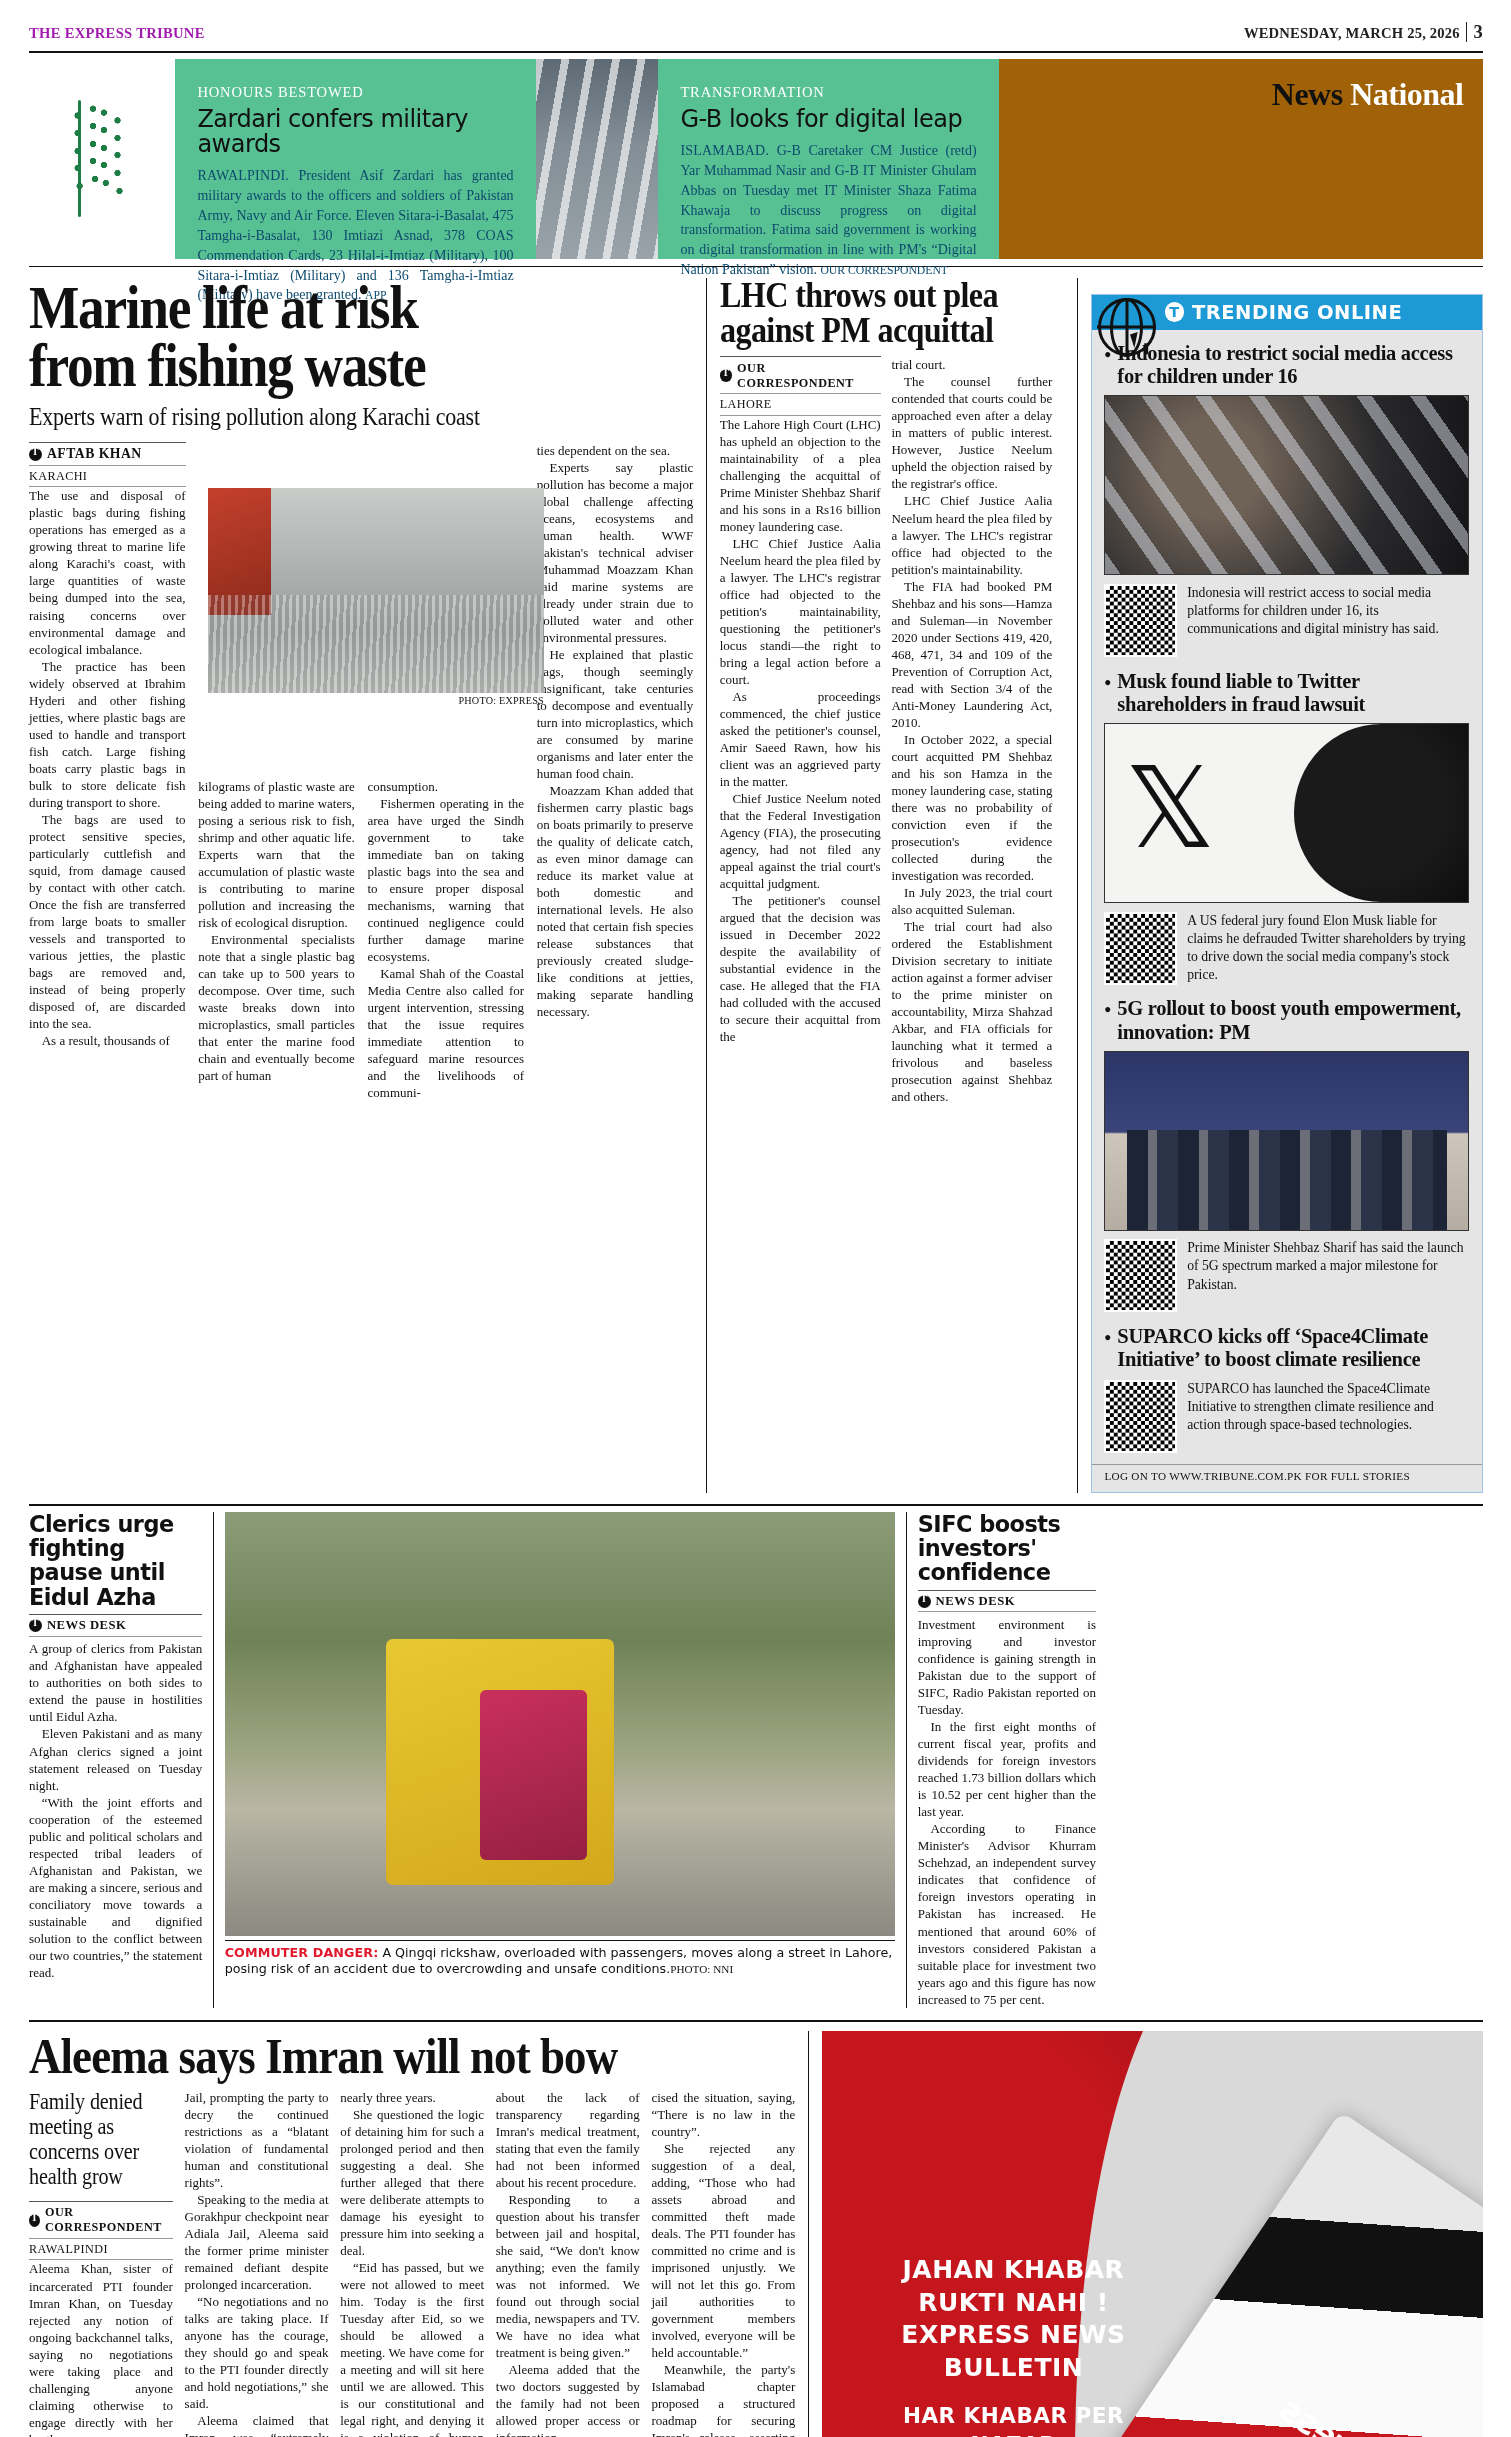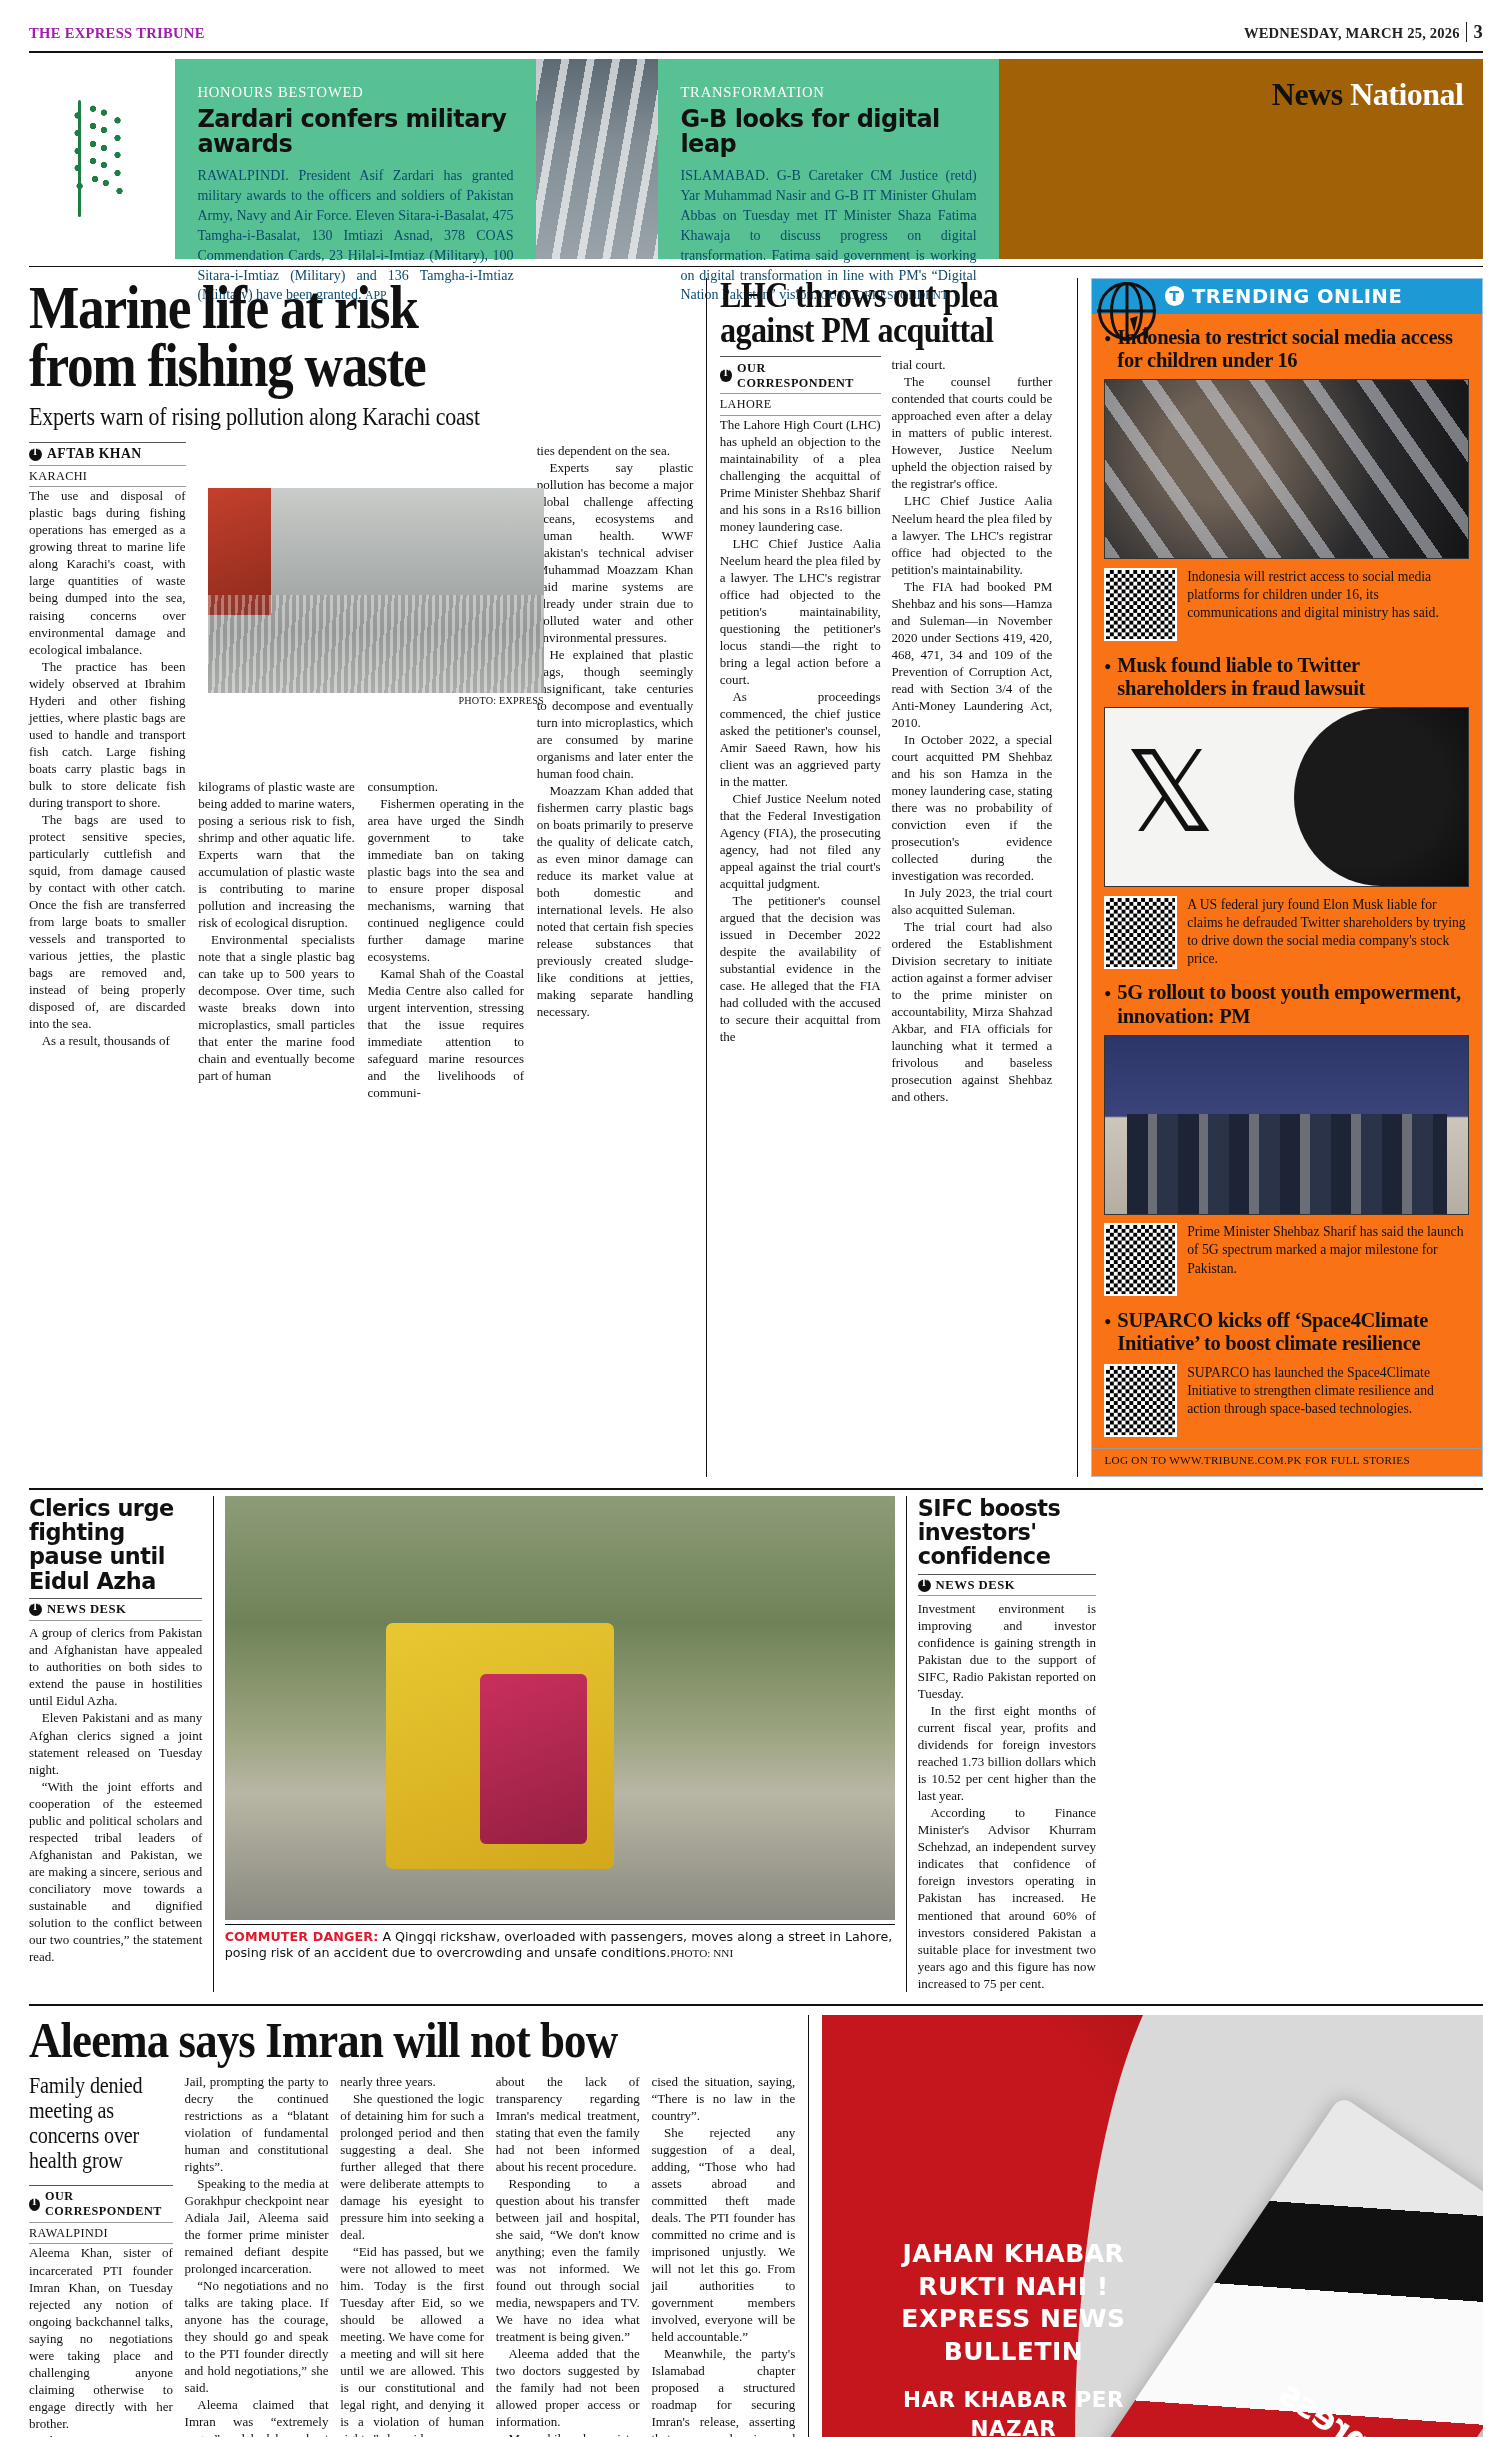--- a/index.html
+++ b/index.html
@@ -48,21 +48,21 @@
        radial-gradient(circle at 19.5px 59px, #1e7d45 2.9px, transparent 3.4px),
        radial-gradient(circle at 5.9px 52px, #1e7d45 2.9px, transparent 3.4px),
        radial-gradient(circle at 19.5px 77px, #1e7d45 2.9px, transparent 3.4px),
        radial-gradient(circle at 5.9px 69px, #1e7d45 2.9px, transparent 3.4px),
        radial-gradient(circle at 21.5px 95px, #1e7d45 2.9px, transparent 3.4px),
        radial-gradient(circle at 7.8px 87px, #1e7d45 2.9px, transparent 3.4px);
   }
   .greenbox { background:#58c193; padding:25px 22.4px 14.6px 22.4px; }
   .gb-kicker { color:#ffffff; font-size:14.6px; letter-spacing:0.8px; font-weight:400;
       font-family:"Liberation Serif", serif; margin-bottom:5.9px; }
-  .gb-head { font-family:"DejaVu Sans", sans-serif; font-weight:700; font-size:24px;
+  .gb-head { font-family:"DejaVu Sans", sans-serif; font-weight:400; font-size:24px;
       color:#111; letter-spacing:-0.5px; margin-bottom:8.8px; line-height:1.05; }
   .gb-body { font-size:14px; line-height:1.42; color:#0c4a6e; text-align:justify; }
   .gb-body .loc { font-variant:small-caps; letter-spacing:0.2px; }
   .gb-body .cred { font-variant:small-caps; font-size:11.7px; }
   .photo { background:#8c949a; position:relative; overflow:hidden; }
   .ph-keyboards { background:
       linear-gradient(180deg,#5d6a74 0%,#828d95 42%,#9aa3aa 100%); }
   .ph-keyboards:after{
      content:""; position:absolute; inset:0;
      background:repeating-linear-gradient(100deg, rgba(255,255,255,.85) 0 7.8px, rgba(255,255,255,0) 7.8px 25px);
@@ -107,21 +107,21 @@
       background:linear-gradient(160deg,#c4402c,#8d2a1c); }
   .leadphoto:after { content:""; position:absolute; left:0; bottom:0; width:100%; height:98px;
       background:repeating-linear-gradient(92deg, rgba(255,255,255,.55) 0 2.9px, rgba(120,120,120,.25) 2.9px 6.8px);
       opacity:.65; }
   .photocred { text-align:right; font-size:10.2px; letter-spacing:0.2px; padding-top:2.4px; }
 
   .h2-lhc { font-family:"Liberation Serif", serif; font-weight:700; font-size:35px; line-height:1.0;
       letter-spacing:-0.7px; transform:scaleX(.92); transform-origin:left center; }
 
   
-  .trend { background:#f97316; border:1px solid #9fc4e8; position:relative; padding:0 0 9.8px 0; }
+  .trend { background:#e5e5e5; border:1px solid #9fc4e8; position:relative; padding:0 0 9.8px 0;margin-top:16px; }
   .trend-bar { background:#1d9ad6; height:35px; display:flex; align-items:center; padding-left:73px;
       color:#fff; font-family:"DejaVu Sans", sans-serif; font-weight:700; font-size:19.5px; letter-spacing:0.5px; }
   .trend-bar .tl { width:19.5px; height:19.5px; border-radius:50%; background:#fff; margin-right:7.8px; position:relative;}
   .trend-bar .tl:after{content:"T"; position:absolute; inset:0; text-align:center; color:#1d9ad6; font-size:14.6px; line-height:19.5px;}
   .globe { position:absolute; left:5.9px; top:3.9px; width:58px; height:58px; border-radius:50%;
       border:3.4px solid #111; }
   .globe:before{ content:""; position:absolute; left:50%; top:-3.4px; bottom:-3.4px; width:0; border-left:3.4px solid #111; transform:translateX(-50%);}
   .globe:after{ content:""; position:absolute; top:50%; left:-3.4px; right:-3.4px; height:0; border-top:3.4px solid #111; transform:translateY(-50%);}
   .globe-oval { position:absolute; left:9.8px; top:-3.4px; right:9.8px; bottom:-3.4px; border:3.4px solid #111; border-radius:50%; }
   .cursor { position:absolute; left:40px; top:38px; width:0; height:0; border-left:8.8px solid #111;

